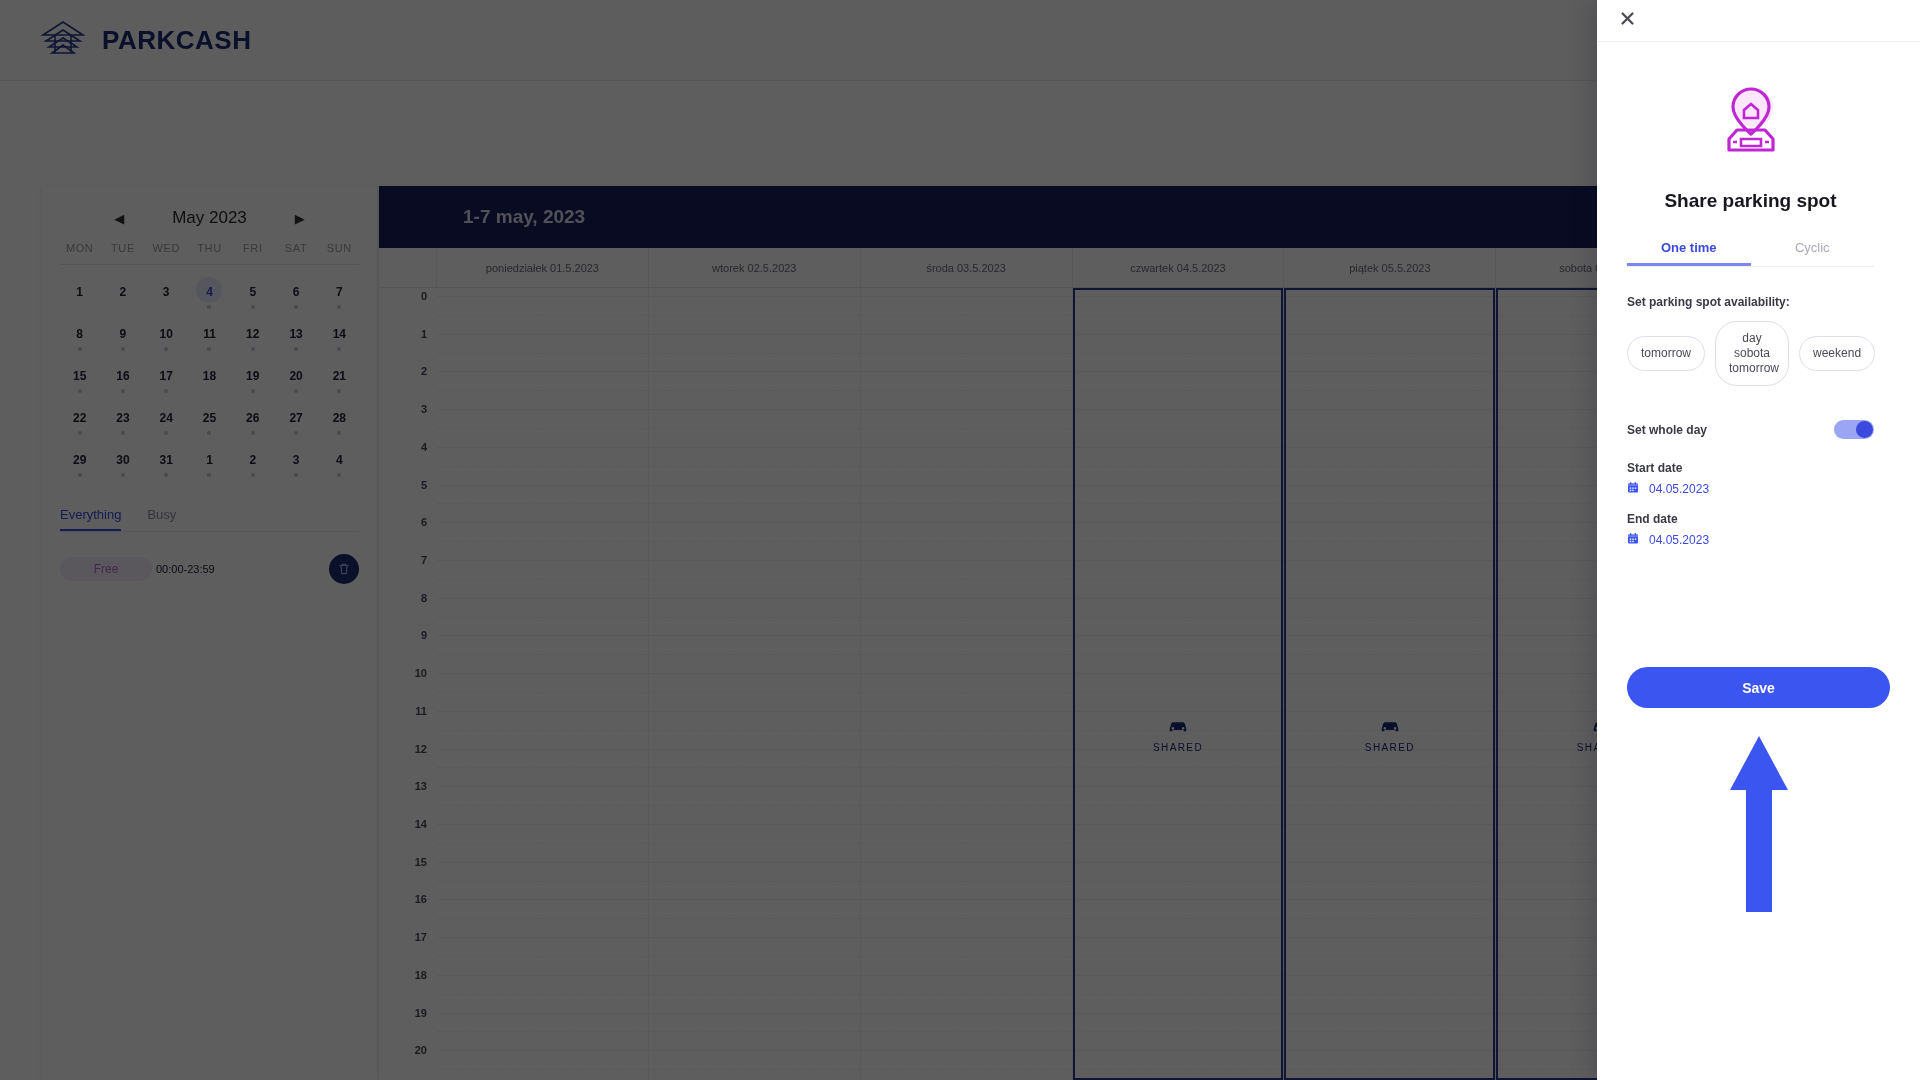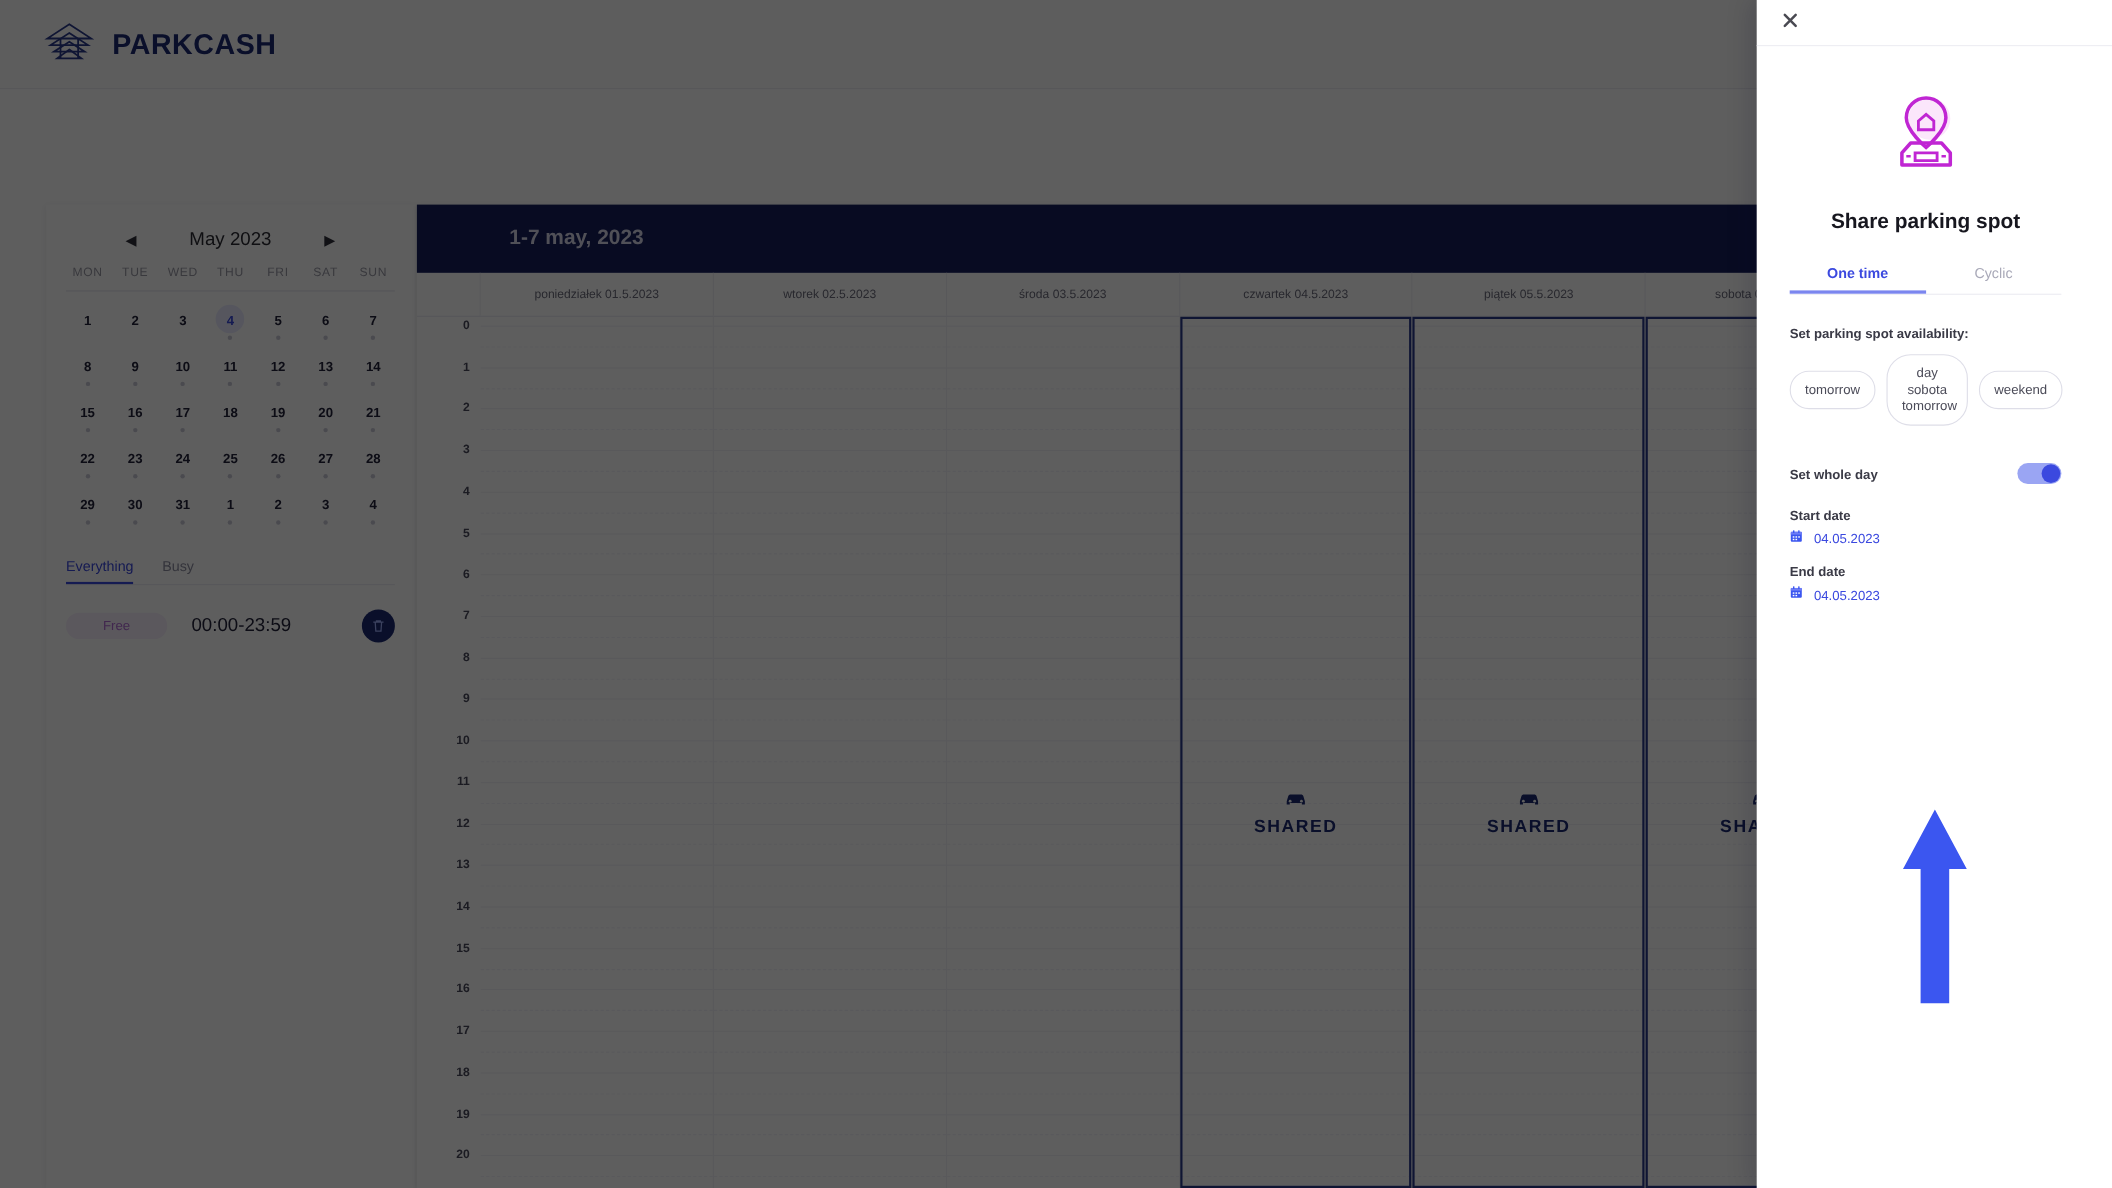--- a/index.html
+++ b/index.html
@@ -107,21 +107,21 @@
   }
   .ftab.active { color: #3b49df; border-bottom: 2px solid #3b49df; }
 
   .slot-row {
     display: flex; align-items: center; margin: 22px 18px 0 18px;
   }
   .slot-badge {
     width: 92px; text-align: center; font-size: 12px; color: #b06bd4;
     background: #f6eefb; border-radius: 14px; padding: 5px 0;
   }
-  .slot-time { font-size: 17px; color: #23233a; margin-left: 22px; }
+  .slot-time { font-size: 11px; color: #23233a; margin-left: 4px; }
   .slot-del {
     margin-left: auto; width: 30px; height: 30px; border-radius: 50%;
     background: #1b2a73; display: flex; align-items: center; justify-content: center;
     cursor: pointer;
   }
 
   
   .timeline {
     position: absolute; left: 379px; top: 186px;
     width: 1541px; height: 894px; background: #ffffff;
@@ -158,21 +158,21 @@
   .shared-col {
     position: absolute; top: 0; bottom: 0; left: 0; right: 0;
     border: 2px solid #2b3a8c; border-top: 2px solid #2b3a8c;
     pointer-events: none;
   }
   .shared-mark {
     position: absolute; left: 0; right: 0; top: 432px;
     text-align: center; color: #1b2a73;
   }
   .shared-mark .lbl {
-    font-size: 16px; font-weight: bold; letter-spacing: 1.4px; margin-top: 4px;
+    font-size: 10px; font-weight: normal; letter-spacing: 1.4px; margin-top: 4px;
   }
 
   
   .drawer {
     position: absolute; top: 0; right: 0; width: 323px; height: 1080px;
     background: #ffffff; z-index: 100;
     box-shadow: -4px 0 22px rgba(10,10,40,.18);
     display: flex; flex-direction: column;
   }
   .drawer-head {
@@ -800,20 +800,21 @@
                   <rect x="15.5" y="12" width="3" height="2.6"></rect>
                   <rect x="5.5" y="16.6" width="3" height="2.6"></rect>
                   <rect x="10.5" y="16.6" width="3" height="2.6"></rect>
                 </g>
             </svg>
           </span>
           <span class="date-txt">04.05.2023</span>
         </div>
       </div>
 
+      <div class="save-btn">Save</div>
 
       <span class="arrow-up">
         <svg width="62" height="180" viewBox="0 0 62 180">
           <path d="M31 2 L60 56 L44 56 L44 178 L18 178 L18 56 L2 56 Z" fill="#3b56f0"></path>
         </svg>
       </span>
     </div>
   </div>
 </div>
 

